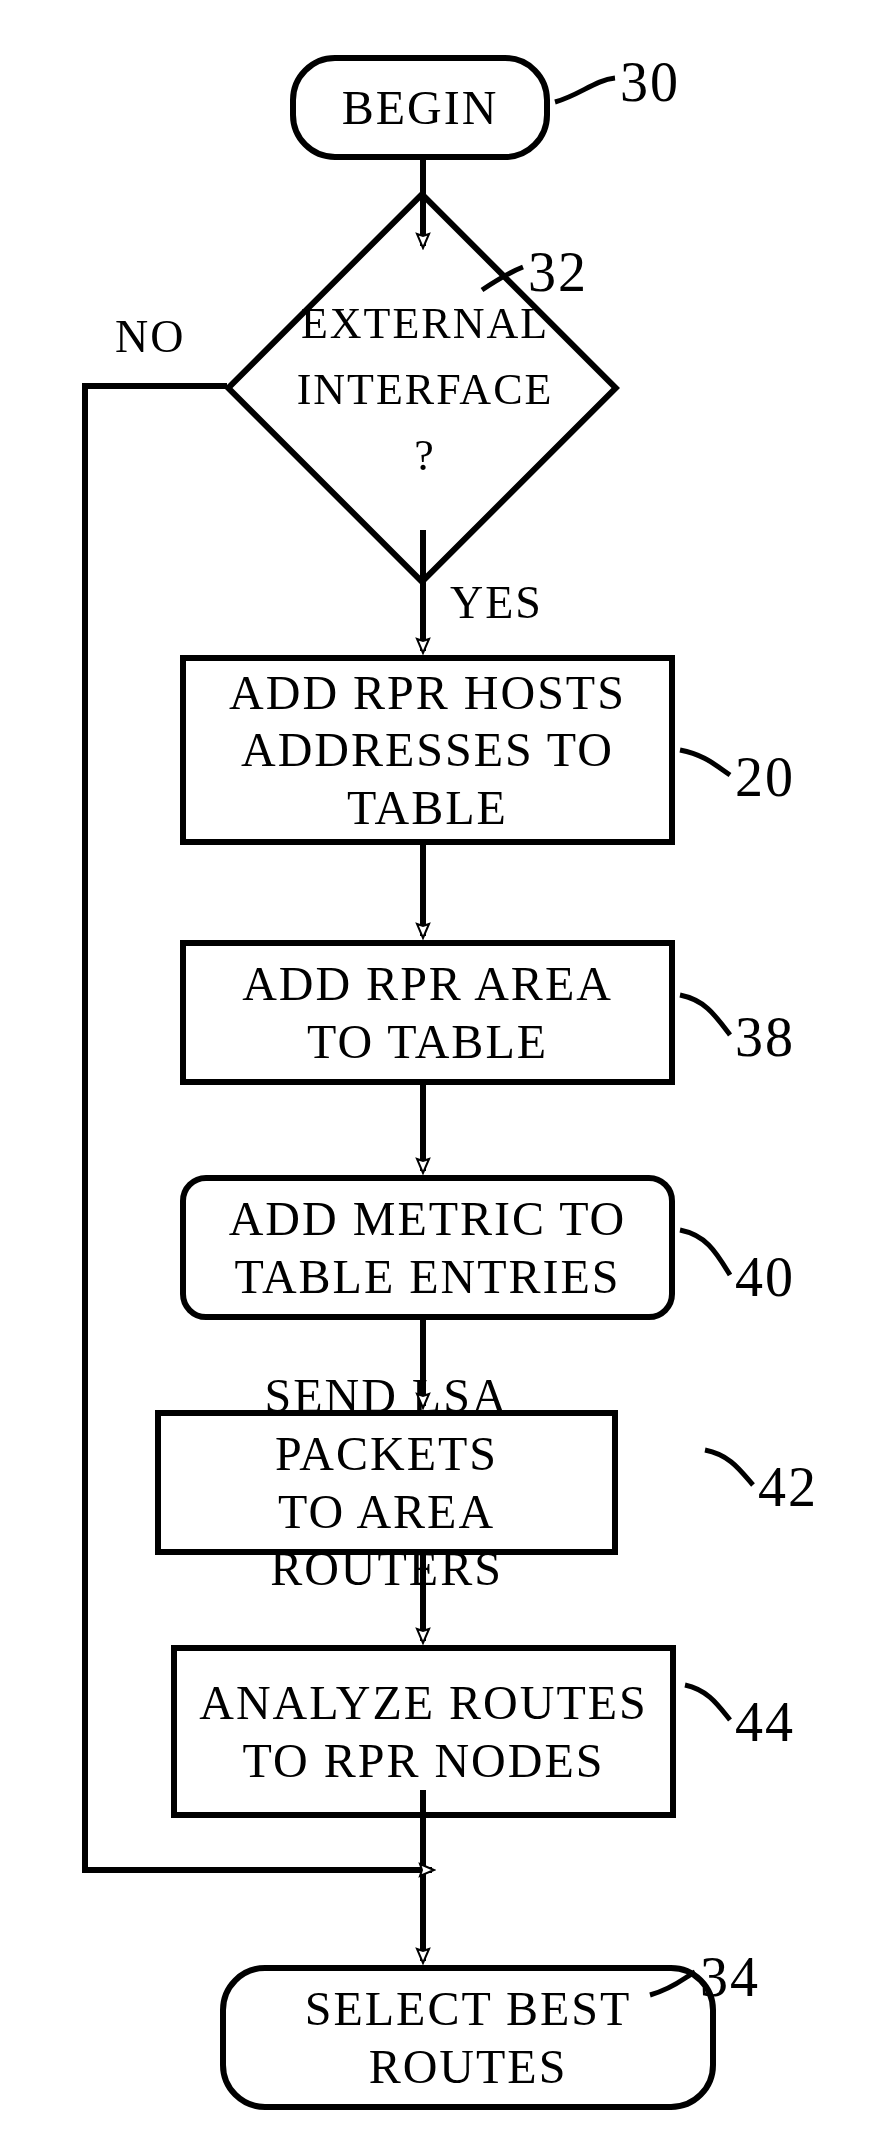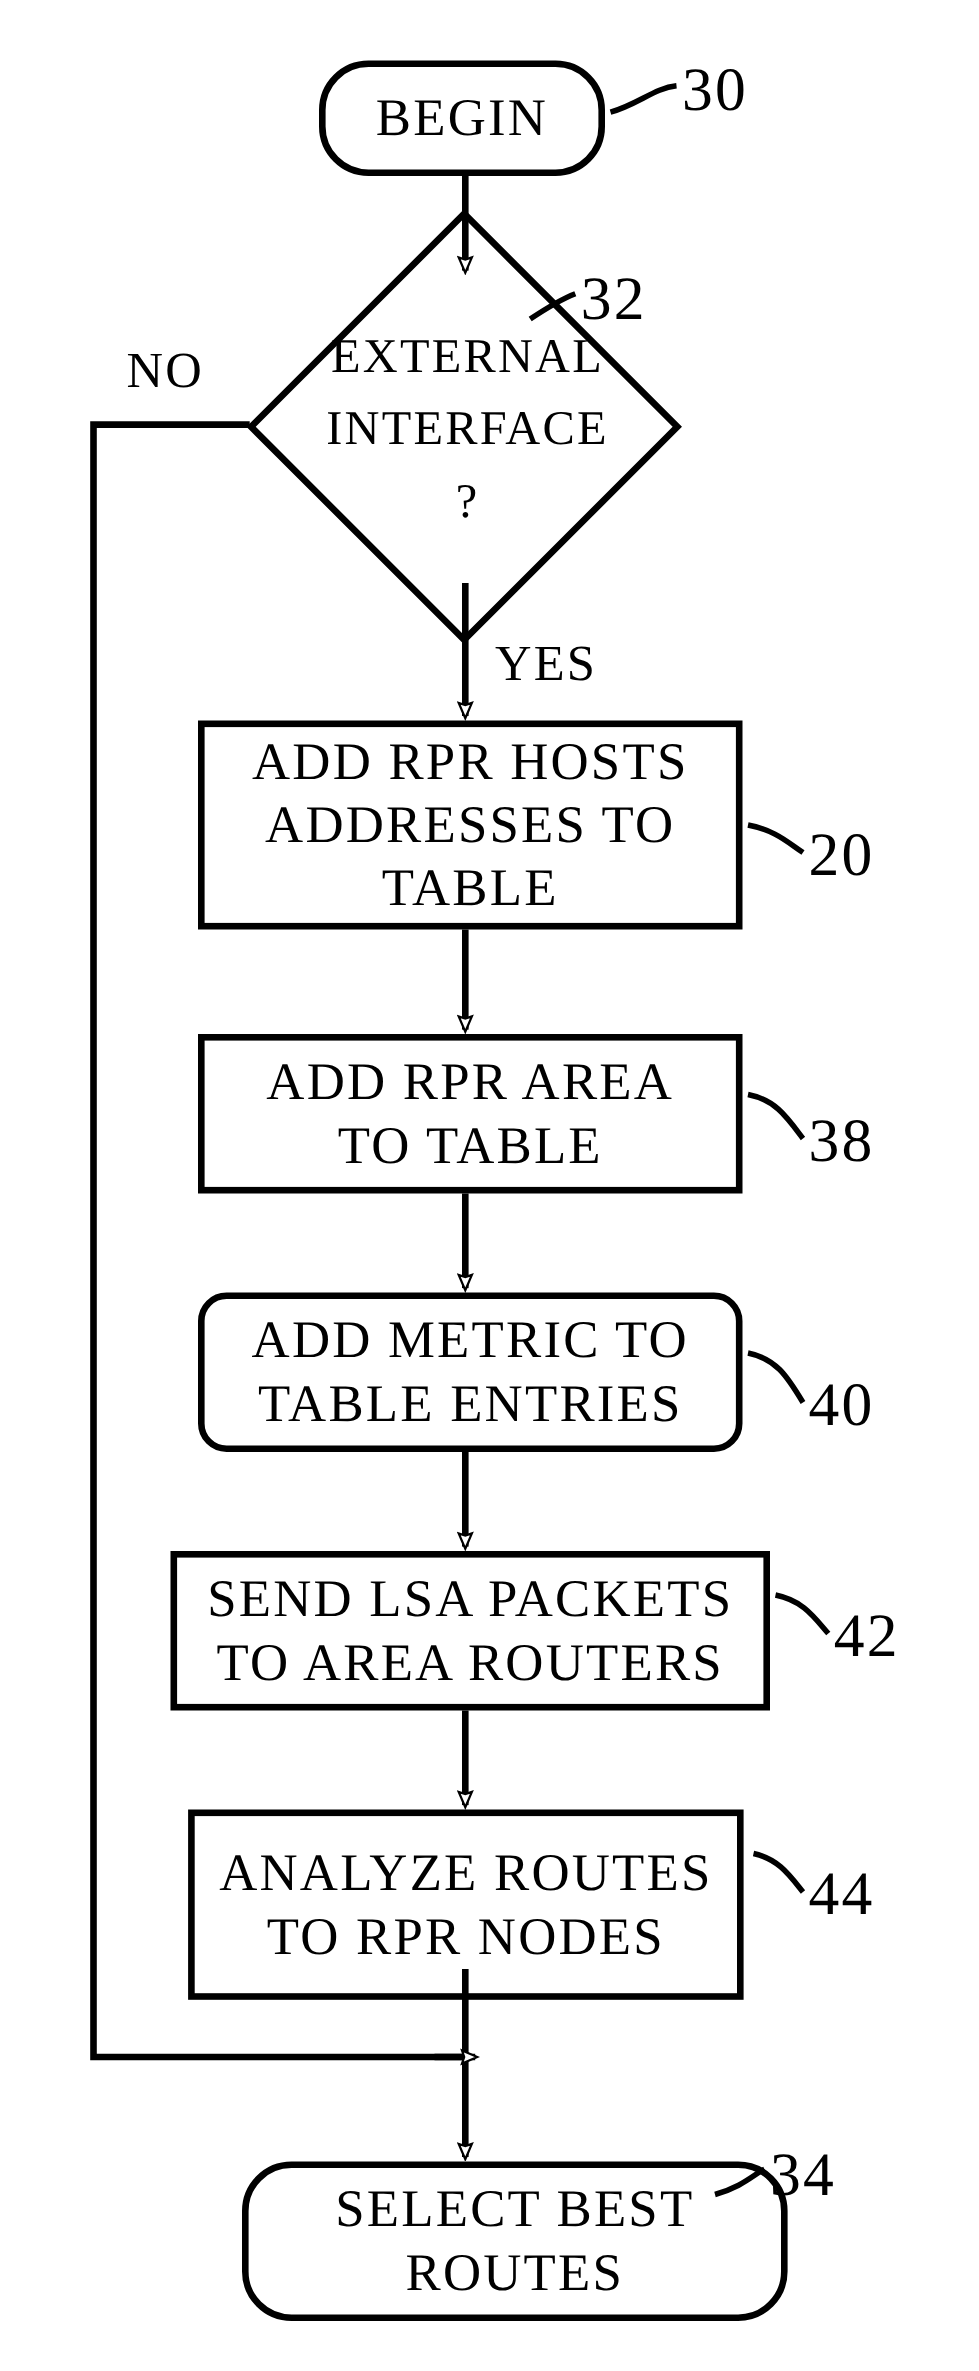--- a/index.html
+++ b/index.html
@@ -100,21 +100,21 @@
   <div class="node" style="left:180px; top:940px; width:495px; height:145px; flex-direction:column;">
     <span>ADD RPR AREA</span>
     <span>TO TABLE</span>
   </div>
 
   <div class="node" style="left:180px; top:1175px; width:495px; height:145px; flex-direction:column;border-radius:26px;">
     <span>ADD METRIC TO</span>
     <span>TABLE ENTRIES</span>
   </div>
 
-  <div class="node" style="left:155px; top:1410px; width:545px; height:145px; flex-direction:column;">
+  <div class="node" style="left:155px; top:1410px; width:463px; height:145px; flex-direction:column;">
     <span>SEND LSA PACKETS</span>
     <span>TO AREA ROUTERS</span>
   </div>
 
   <div class="node" style="left:171px; top:1645px; width:505px; height:173px; flex-direction:column;">
     <span>ANALYZE ROUTES</span>
     <span>TO RPR NODES</span>
   </div>
 
   <div class="node rounded" style="left:220px; top:1965px; width:496px; height:145px; flex-direction:column;">

